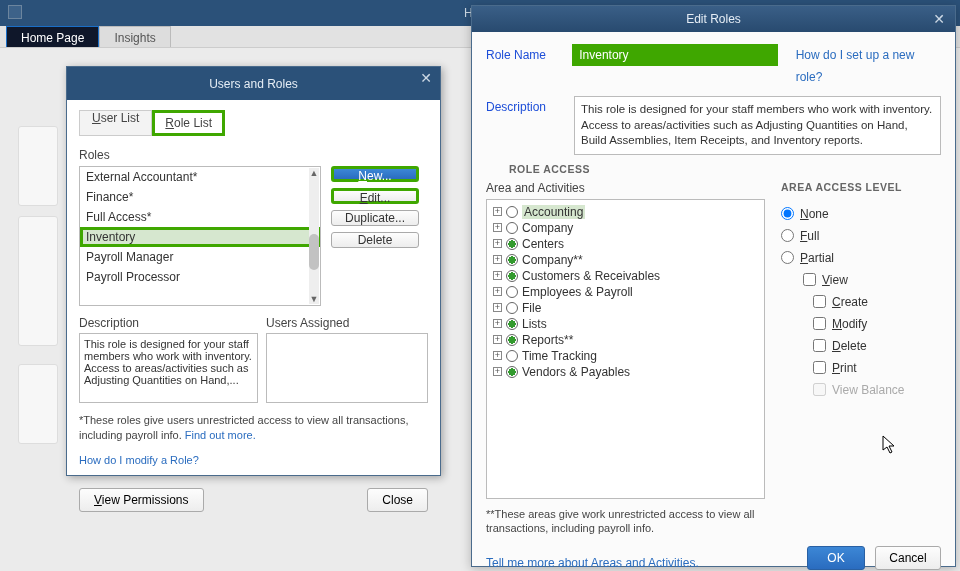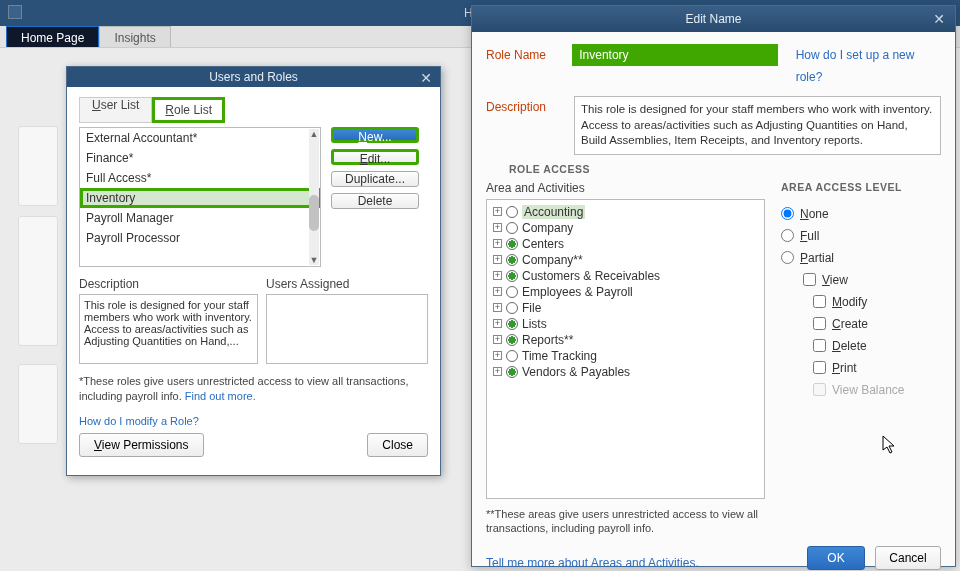--- a/index.html
+++ b/index.html
@@ -59,21 +59,21 @@
 
   
   .modal-ur {
     position: absolute; top: 66px; left: 66px;
     width: 375px; height: 410px;
     background: #fff; border: 1px solid #4a6b8c;
     box-shadow: 2px 2px 8px rgba(0,0,0,0.3);
     z-index: 10;
   }
   .modal-title {
-    height: 20px; background: #2b5179;
+    height: 33px; background: #2b5179;
     display: flex; align-items: center; justify-content: center;
     color: #e5edf5; font-size: 12px; position: relative;
   }
   .modal-close {
     position: absolute; right: 6px; top: 4px;
     width: 16px; height: 16px; color: #cdd9e5; cursor: pointer;
     font-size: 14px; line-height: 14px; text-align: center;
   }
   .ur-body { padding: 10px 12px; }
   .ur-tabs { display: flex; gap: 0; }
@@ -134,21 +134,21 @@
     margin-top: 3px; width: 100%; height: 70px;
     border: 1px solid #bbb; padding: 4px; font-size: 11px; color: #333;
     overflow: hidden;
   }
   .ur-users {
     margin-top: 3px; width: 100%; height: 70px;
     border: 1px solid #bbb;
   }
   .ur-note { font-size: 11px; color: #444; margin-top: 10px; line-height: 1.35; }
   .link { color: #2a6cbf; cursor: pointer; }
-  .ur-footer { display: flex; justify-content: space-between; margin-top: 4px; }
+  .ur-footer { display: flex; justify-content: space-between; margin-top: 20px; }
   .ur-foot-btn {
     height: 24px; padding: 0 14px; border: 1px solid #aaa; border-radius: 3px;
     background: linear-gradient(#fdfdfd,#ededed); font-size: 12px; cursor: pointer;
   }
 
   
   .panel-er {
     position: absolute; top: 5px; right: 4px;
     width: 485px; height: 562px;
     background: #fbfbfb; border: 1px solid #4a6b8c;
@@ -156,21 +156,21 @@
     z-index: 20;
   }
   .er-title {
     height: 26px; background: linear-gradient(#3a5f87,#284a6f);
     display: flex; align-items: center; justify-content: center;
     color: #e5edf5; font-size: 12px; position: relative;
   }
   .er-title .modal-close { right: 8px; top: 6px; }
   .er-body { padding: 12px 14px 10px 14px; }
   .er-row { display: flex; align-items: flex-start; gap: 10px; margin-bottom: 8px; }
-  .er-row .lbl { width: 78px; color: #c2410c; padding-top: 4px; }
+  .er-row .lbl { width: 78px; color: #1d4ed8; padding-top: 4px; }
   .er-rolename {
     width: 210px; height: 22px; border: 3px solid #3fa700;
     background: linear-gradient(#3fa700,#3fa700);
     color: #fff; font-size: 12px; padding: 2px 4px;
     display: inline-flex; align-items: center;
   }
   .er-howlink { margin-left: 8px; color: #2a6cbf; line-height: 22px; cursor: pointer; }
   .er-desctxt {
     flex: 1; min-height: 46px; border: 1px solid #bbb;
     padding: 5px 6px; font-size: 11.5px; color: #333; line-height: 1.35;
@@ -253,20 +253,21 @@
 <div class="modal-ur">
   <div class="modal-title">
     <span>Users and Roles</span>
     <span class="modal-close">✕</span>
   </div>
   <div class="ur-body">
     <div class="ur-tabs">
       <div class="ur-tab"><span class="ul">U</span>ser List</div>
       <div class="ur-tab selected"><span class="ul">R</span>ole List</div>
     </div>
+    <div class="ur-roles-label">Roles</div>
     <div class="ur-main">
       <div class="ur-list">
         <div class="ur-item">External Accountant*</div>
         <div class="ur-item">Finance*</div>
         <div class="ur-item">Full Access*</div>
         <div class="ur-item selected">Inventory</div>
         <div class="ur-item">Payroll Manager</div>
         <div class="ur-item">Payroll Processor</div>
         <div class="scrollbar">
           <div class="arrow up">▲</div>
@@ -297,21 +298,21 @@
     <div class="ur-note"><span class="link">How do I modify a Role?</span></div>
     <div class="ur-footer">
       <button class="ur-foot-btn"><span class="ul">V</span>iew Permissions</button>
       <button class="ur-foot-btn">Close</button>
     </div>
   </div>
 </div>
 
 <div class="panel-er">
   <div class="er-title">
-    <span>Edit Name</span>
+    <span>Edit Roles</span>
     <span class="modal-close">✕</span>
   </div>
   <div class="er-body">
     <div class="er-row">
       <div class="lbl">Role Name</div>
       <div class="er-rolename">
           <span>Inventory</span>
         </div>
       <span class="er-howlink">How do I set up a new role?</span>
     </div>
@@ -373,21 +374,21 @@
               <span class="tree-expander">+</span>
               <span class="tree-dot"></span>
               <span class="tree-label">Time Tracking</span>
             </div>
             <div class="tree-item">
               <span class="tree-expander">+</span>
               <span class="tree-dot partial"></span>
               <span class="tree-label">Vendors &amp; Payables</span>
             </div>
           </div>
-        <div class="er-note">**These areas give users unrestricted access to view all transactions, including payroll info.</div>
+        <div class="er-note">**These areas give work unrestricted access to view all transactions, including payroll info.</div>
       </div>
       <div class="er-access">
         <div class="er-access-title">AREA ACCESS LEVEL</div>
         <label class="er-radio">
             <input type="radio" name="aal" checked="" style="">
             <span><span class="ul">N</span>one</span>
           </label>
         <label class="er-radio">
             <input type="radio" name="aal" style="">
             <span><span class="ul">F</span>ull</span>
@@ -398,25 +399,25 @@
           </label>
         <div class="er-indented">
           <label class="er-check">
               <input type="checkbox" style="">
               <span><span class="ul">V</span>iew</span>
             </label>
         </div>
         <div class="er-indented2">
           <label class="er-check">
               <input type="checkbox" style="">
-              <span><span class="ul">M</span>odify</span>
+              <span><span class="ul">C</span>reate</span>
             </label>
           <label class="er-check">
               <input type="checkbox" style="">
-              <span><span class="ul">C</span>reate</span>
+              <span><span class="ul">M</span>odify</span>
             </label>
           <label class="er-check">
               <input type="checkbox" style="">
               <span><span class="ul">D</span>elete</span>
             </label>
           <label class="er-check">
               <input type="checkbox" style="">
               <span><span class="ul">P</span>rint</span>
             </label>
           <label class="er-check disabled">

